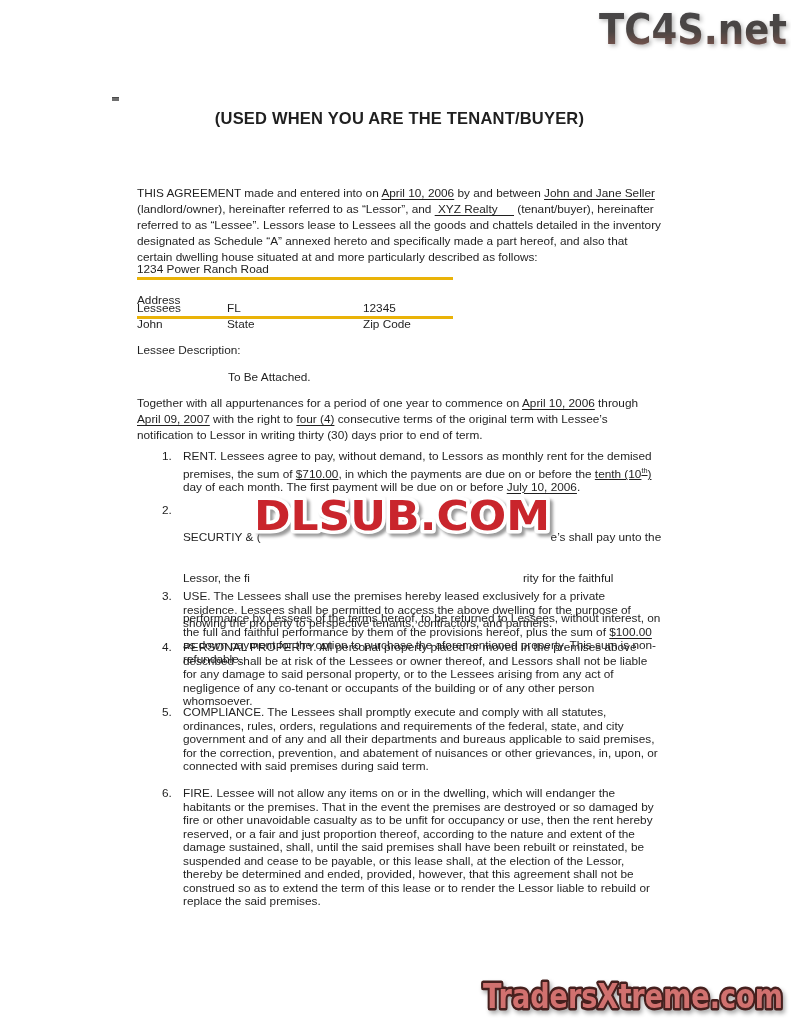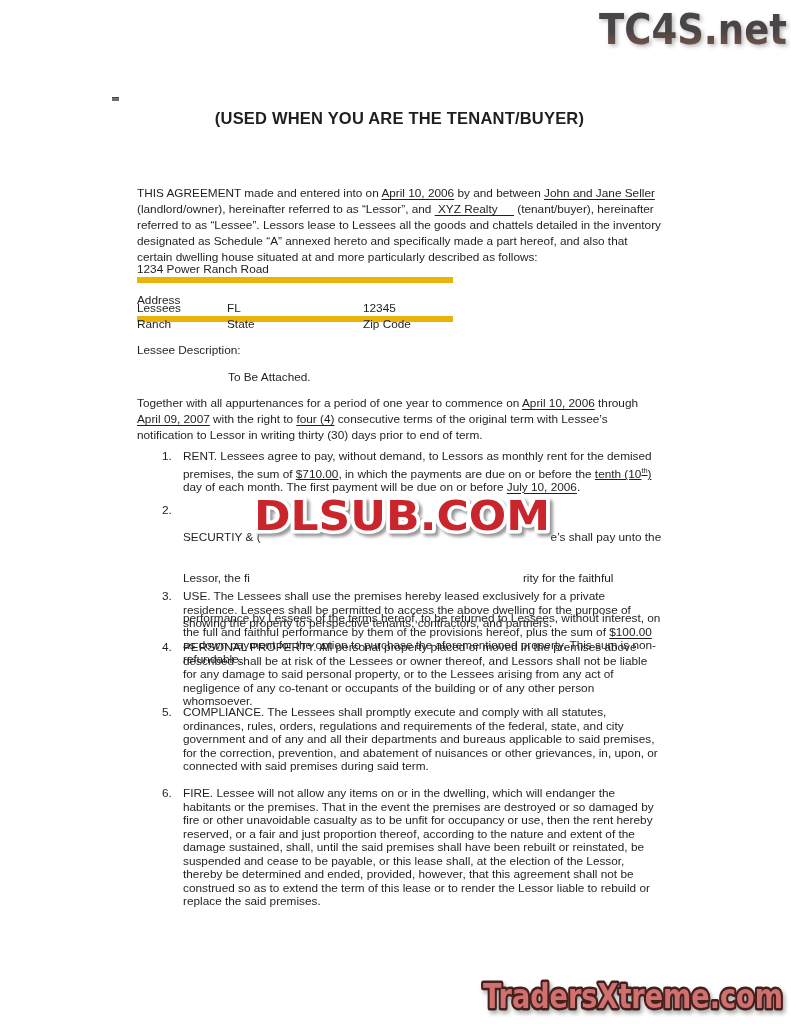--- a/index.html
+++ b/index.html
@@ -28,21 +28,21 @@
 
   
   #artifact-dash {
     position:absolute; left:112px; top:97px; width:7px; height:3px;
     background:#6f6f6f; border-top:1px solid #4a4a4a;
   }
 
   
   .field-line {
     position:absolute; left:137px; width:316px; height:14px;
-    border-bottom:6px solid #eab308;
+    border-bottom:3px solid #eab308;
     font-size:11.8px; line-height:13.5px; white-space:nowrap;
   }
   .label-line {
     position:absolute; left:137px; width:316px; height:14px;
     font-size:11.8px; line-height:13.5px; white-space:nowrap;
   }
   .col-a { display:inline-block; width:90px; }
   .col-b { display:inline-block; width:136px; }
   .col-c { display:inline-block; }
 
@@ -92,21 +92,21 @@
   <span>1234 Power Ranch Road</span>
 </div>
 <div class="label-line" style="top:294px">
   <span>Address</span>
 </div>
 
 <div class="field-line" style="top:302px">
   <span class="col-a">Lessees</span><span class="col-b">FL</span><span class="col-c">12345</span>
 </div>
 <div class="label-line" style="top:318px">
-  <span class="col-a">Ranch</span><span class="col-b">State</span><span class="col-c">Zip Code</span>
+  <span class="col-a">John</span><span class="col-b">State</span><span class="col-c">Zip Code</span>
 </div>
 
 <div class="label-line" style="top:344px">
   <span>Lessee Description:</span>
 </div>
 <div class="label-line" style="top:371px; left:228px">
   <span>To Be Attached.</span>
 </div>
 
 <div class="para" style="top:395px"><span>Together with all appurtenances for a period of one year to commence on </span><span class="u">April 10, 2006</span><span> through </span><span class="u">April 09, 2007</span><span> with the right to </span><span class="u">four (4)</span><span> consecutive terms of the original term with Lessee’s notification to Lessor in writing thirty (30) days prior to end of term.</span></div>

